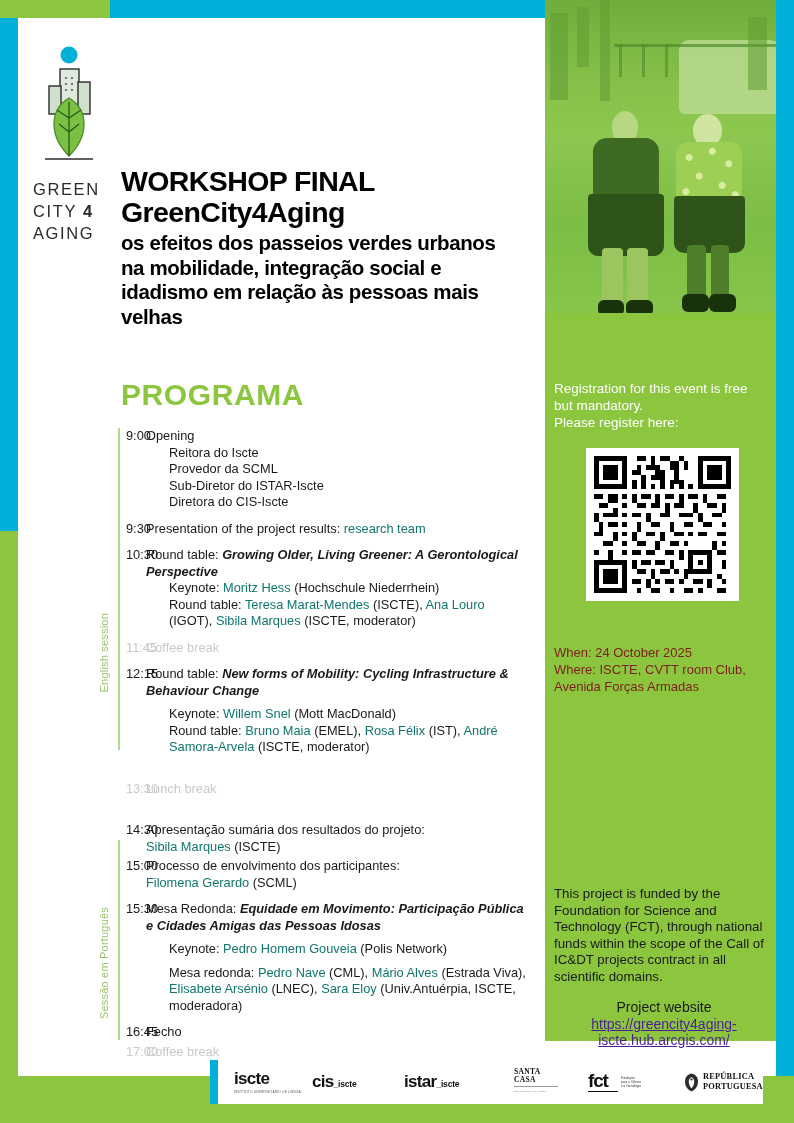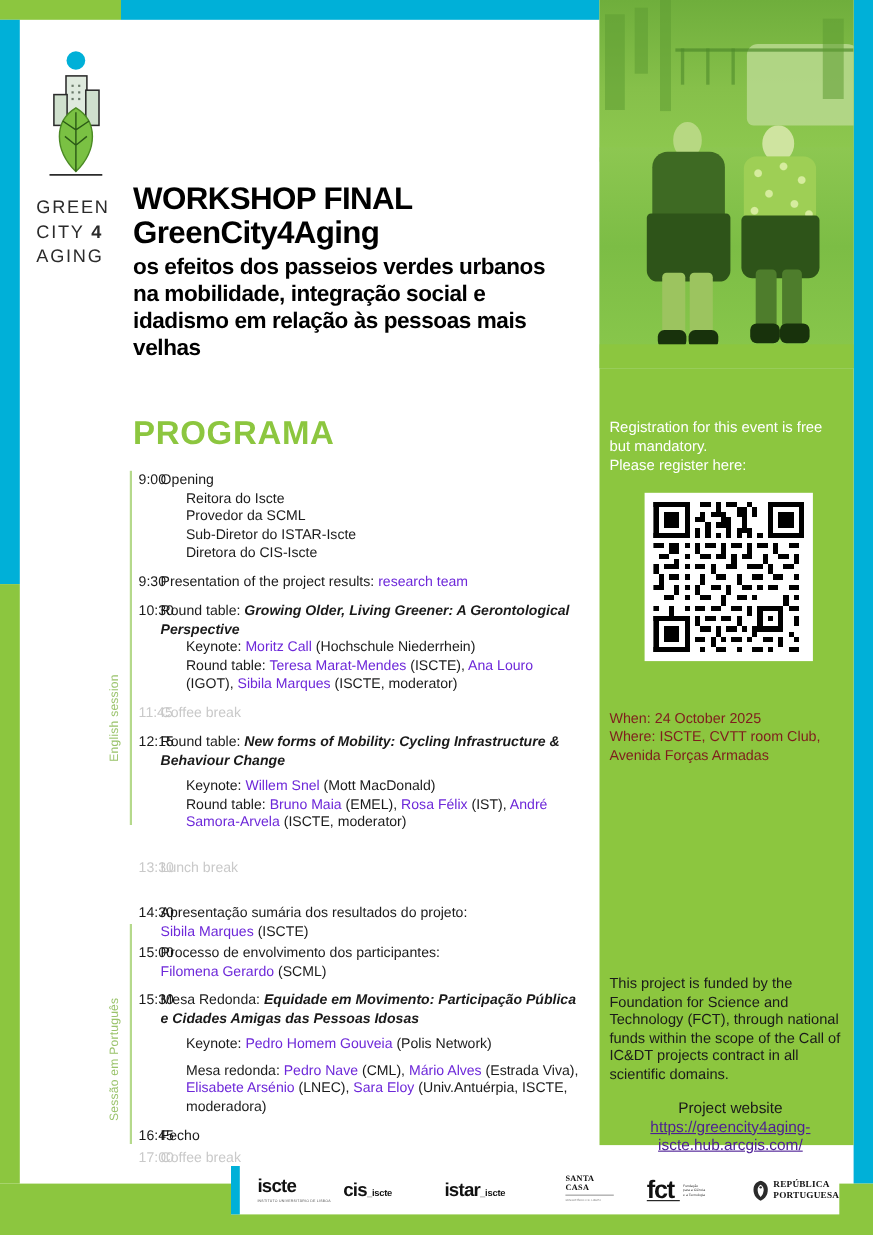--- a/index.html
+++ b/index.html
@@ -146,21 +146,21 @@
   .row { display:flex; margin-bottom:3px; }
   .row .time {
     width:50px; flex:0 0 50px; padding-left:30px;
     font-size:12.8px; line-height:16.5px; color:#1a1a1a; white-space:nowrap;
   }
   .row .body { flex:1; font-size:12.8px; line-height:16.5px; color:#1a1a1a; }
   .row.muted .time, .row.muted .body { color:#c9c9c9; }
 
   .indent { padding-left:23px; }
   .bolditalic { font-weight:700; font-style:italic; }
-  .grn { color:#6d28d9; }
+  .grn { color:#0f766e; }
   .spacer-sm { height:7px; }
   .spacer-lg { height:22px; }
 
   
   .footer-bar {
     position:absolute; left:210px; top:1060px; width:553px; height:44px;
     background:#ffffff;
   }
   .footer-cyan { position:absolute; left:210px; top:1060px; width:8px; height:44px; background:#00b0d8; }
   .footer-logos {
@@ -174,21 +174,21 @@
   }
   .logosub {
     font-size:3.2px; letter-spacing:.2px; color:#555; margin-top:2px;
     white-space:nowrap;
   }
   .logosuffix { font-size:8.5px; font-weight:700; letter-spacing:-0.2px; }
   .santacasa { font-family:"Liberation Serif",serif; font-size:7.5px; line-height:8px; font-weight:700; letter-spacing:.3px; }
   .santacasa .rule { width:44px; height:1px; background:#999; margin-top:2px; }
   .santacasa .tiny { font-size:2.6px; font-weight:400; letter-spacing:0; margin-top:1px; color:#666; }
   .fctwrap { display:flex; align-items:flex-start; }
-  .fctmark { font-size:23px; font-weight:700; letter-spacing:-1.2px; line-height:18px; }
+  .fctmark { font-size:19px; font-weight:700; letter-spacing:-1.2px; line-height:18px; }
   .fctline { width:30px; height:1.6px; background:#111; margin-top:1px; }
   .fcttiny { font-size:3.1px; line-height:4.2px; color:#333; margin-left:3px; margin-top:4px; white-space:nowrap; }
   .rpwrap { display:flex; align-items:center; gap:4px; }
   .rpshield { width:15px; height:19px; }
   .rptext { font-family:"Liberation Serif",serif; font-size:8.4px; font-weight:700; line-height:9.6px; letter-spacing:.2px; }
 </style>
 </head>
 <body>
 
 <div id="poster">
@@ -454,21 +454,21 @@
         <div class="body">
           <div><span>Presentation of the project results: </span><span class="grn">research team</span></div>
         </div>
       </div>
       <div class="spacer-sm"></div>
 
       <div class="row">
         <div class="time">10:30</div>
         <div class="body">
           <div><span>Round table: </span><span class="bolditalic">Growing Older, Living Greener: A Gerontological Perspective</span></div>
-          <div class="indent"><span>Keynote: </span><span><span class="grn">Moritz Call</span><span> (Hochschule Niederrhein)</span></span></div>
+          <div class="indent"><span>Keynote: </span><span><span class="grn">Moritz Hess</span><span> (Hochschule Niederrhein)</span></span></div>
           <div class="indent"><span>Round table: </span><span><span class="grn">Teresa Marat-Mendes</span><span> (ISCTE), </span><span class="grn">Ana Louro</span><span> (IGOT), </span><span class="grn">Sibila Marques</span><span> (ISCTE, moderator)</span></span></div>
         </div>
       </div>
       <div class="spacer-sm"></div>
 
       <div class="row muted">
         <div class="time">11:45</div>
         <div class="body">Coffee break</div>
       </div>
       <div class="spacer-sm"></div>

